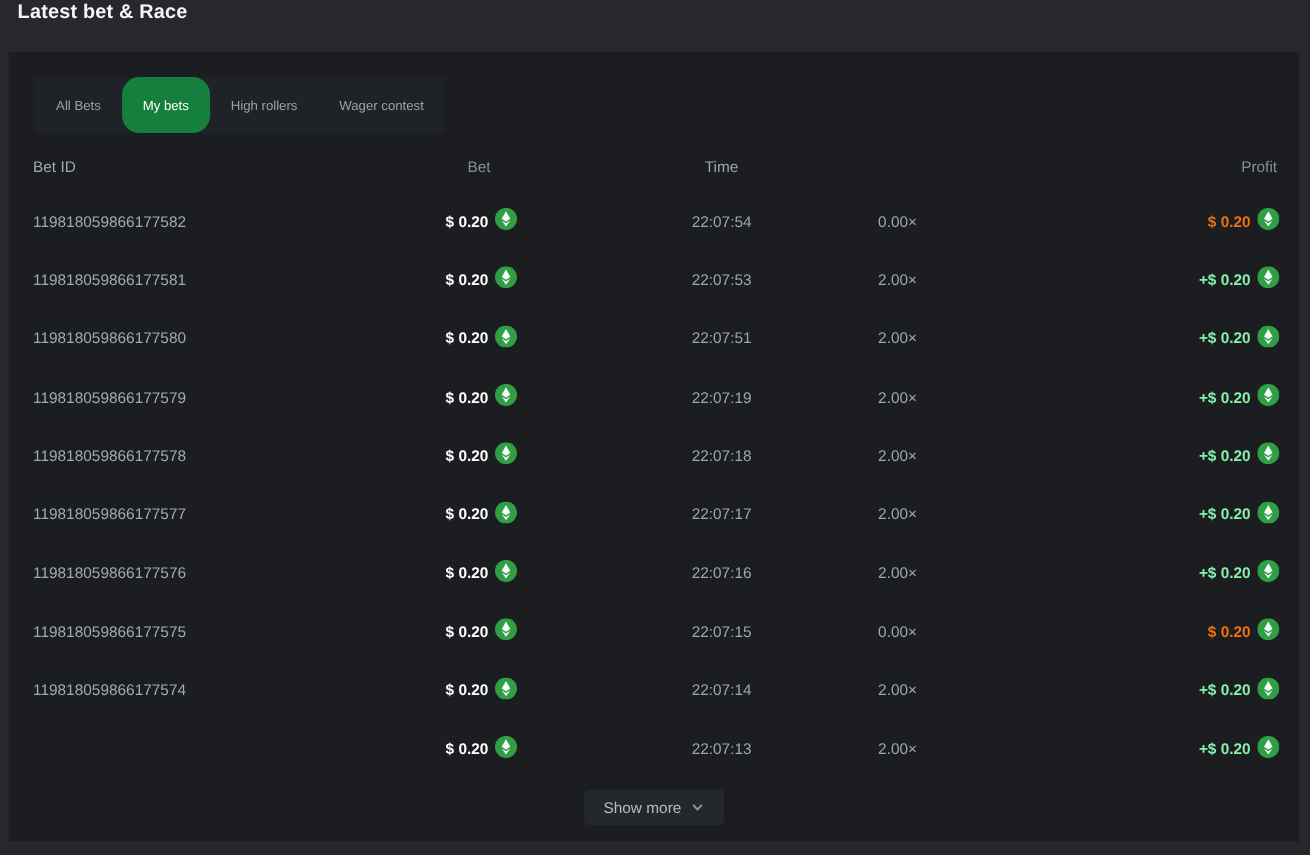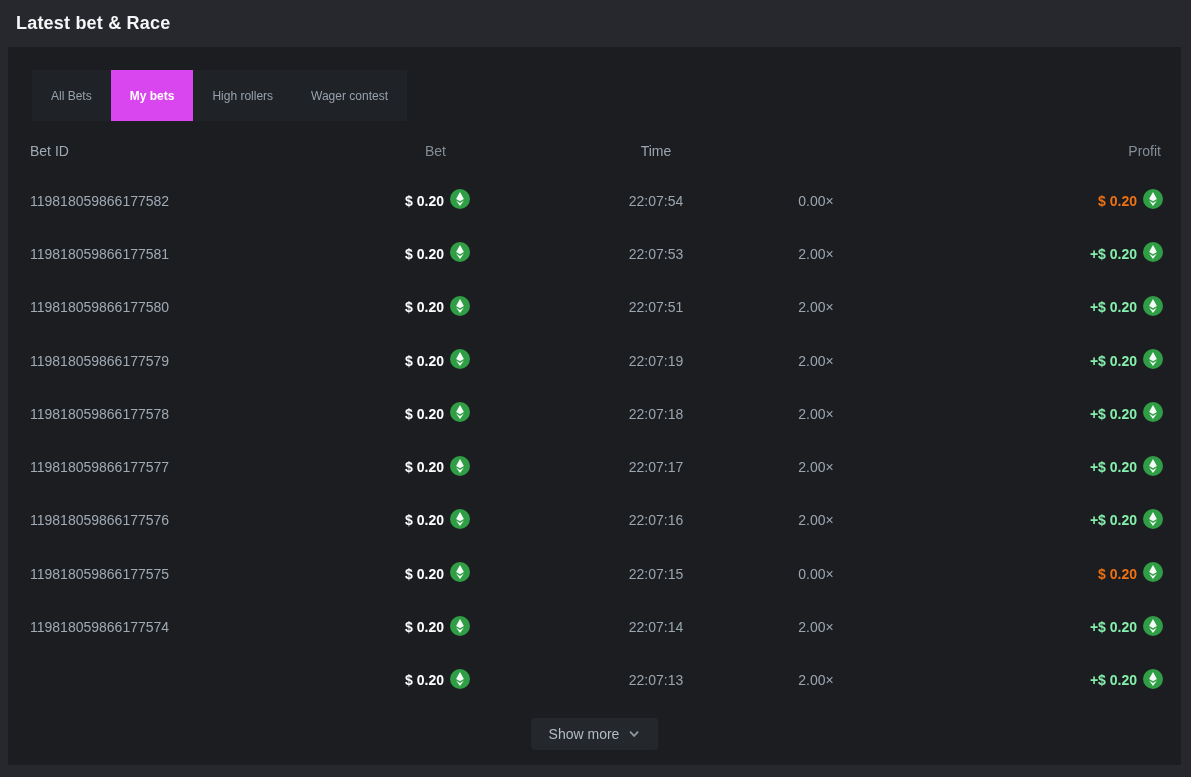--- a/index.html
+++ b/index.html
@@ -6,40 +6,40 @@
   html, body {
     width: 1191px; height: 777px;
     background: #26282d;
     font-family: "Liberation Sans", "DejaVu Sans", sans-serif;
     overflow: hidden;
     position: relative;
   }
   
   .titlebar {
     position: absolute; left: 0; top: 0; width: 1191px; height: 47px;
-    display: flex; align-items: center; padding-left: 16px;
+    display: flex; padding-left: 16px;
   }
   .titlebar h1 {
     font-size: 18px; font-weight: bold; color: #f5f6f7; letter-spacing: .2px;
   }
   
   .panel {
     position: absolute; left: 8px; top: 47px; width: 1173px; height: 718px;
     background: #1b1d21;
   }
   
   .tabs {
     position: absolute; left: 24px; top: 23px; height: 51px;
     background: #1f2227; display: flex; align-items: stretch;
   }
   .tab {
     display: flex; align-items: center; padding: 0 19px;
     font-size: 12px; color: #98a2ac; cursor: pointer; white-space: nowrap;
   }
-  .tab.active { background: #d946ef; color: #ffffff; font-weight: bold; }
+  .tab.active { background: #15803d; color: #ffffff; font-weight: normal; border-radius: 16px; }
   
   .table { position: absolute; left: 22px; top: 81px; width: 1133px; }
   .thead { position: relative; height: 46px; font-size: 14px; color: #848e98; }
   .row   { position: relative; height: 53.3px; font-size: 14px; }
   .cell {
     position: absolute; top: 0; height: 100%;
     display: flex; align-items: center;
   }
   .c-betid  { left: 0; color: #a0aab5; }
   .c-bet    { left: 0; width: 440px; justify-content: flex-end; gap: 6px; }

